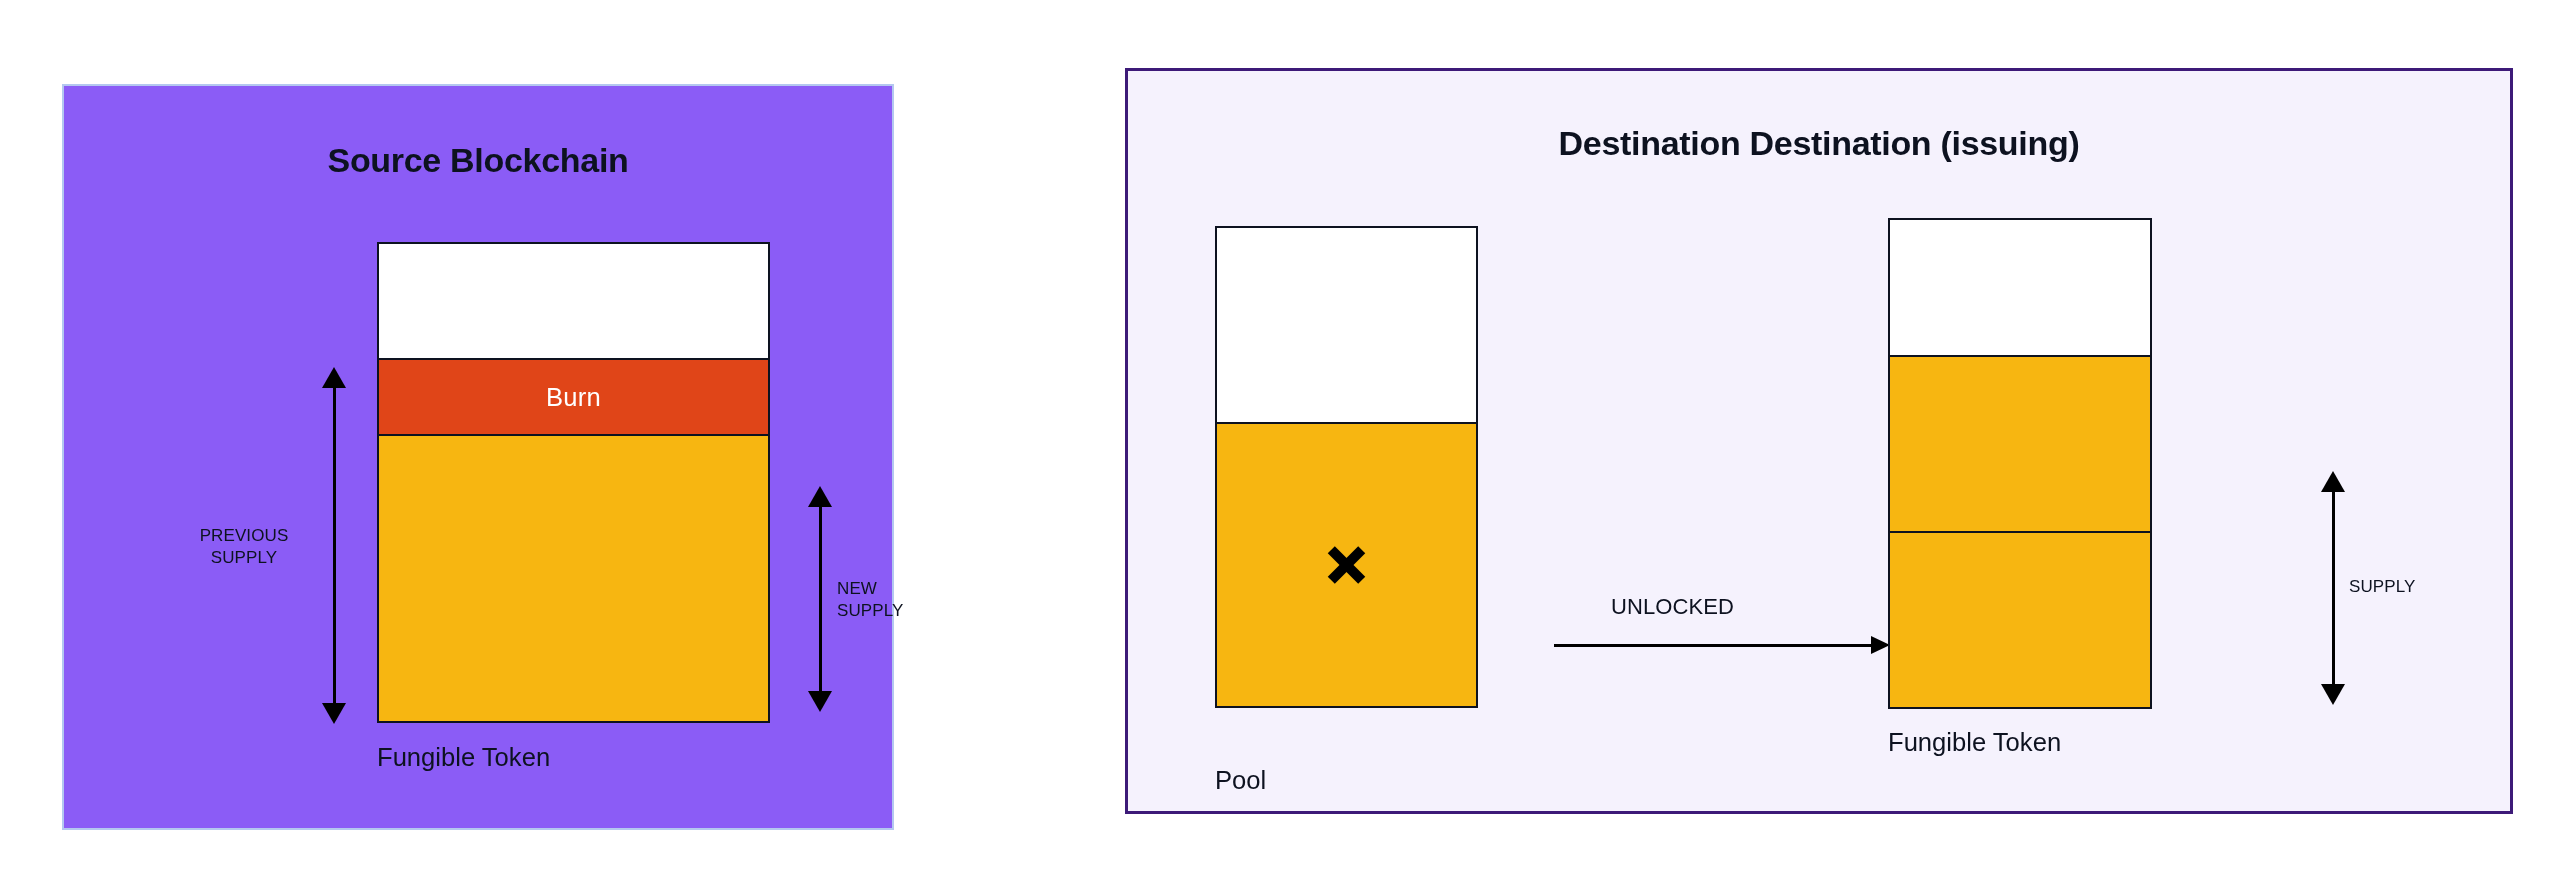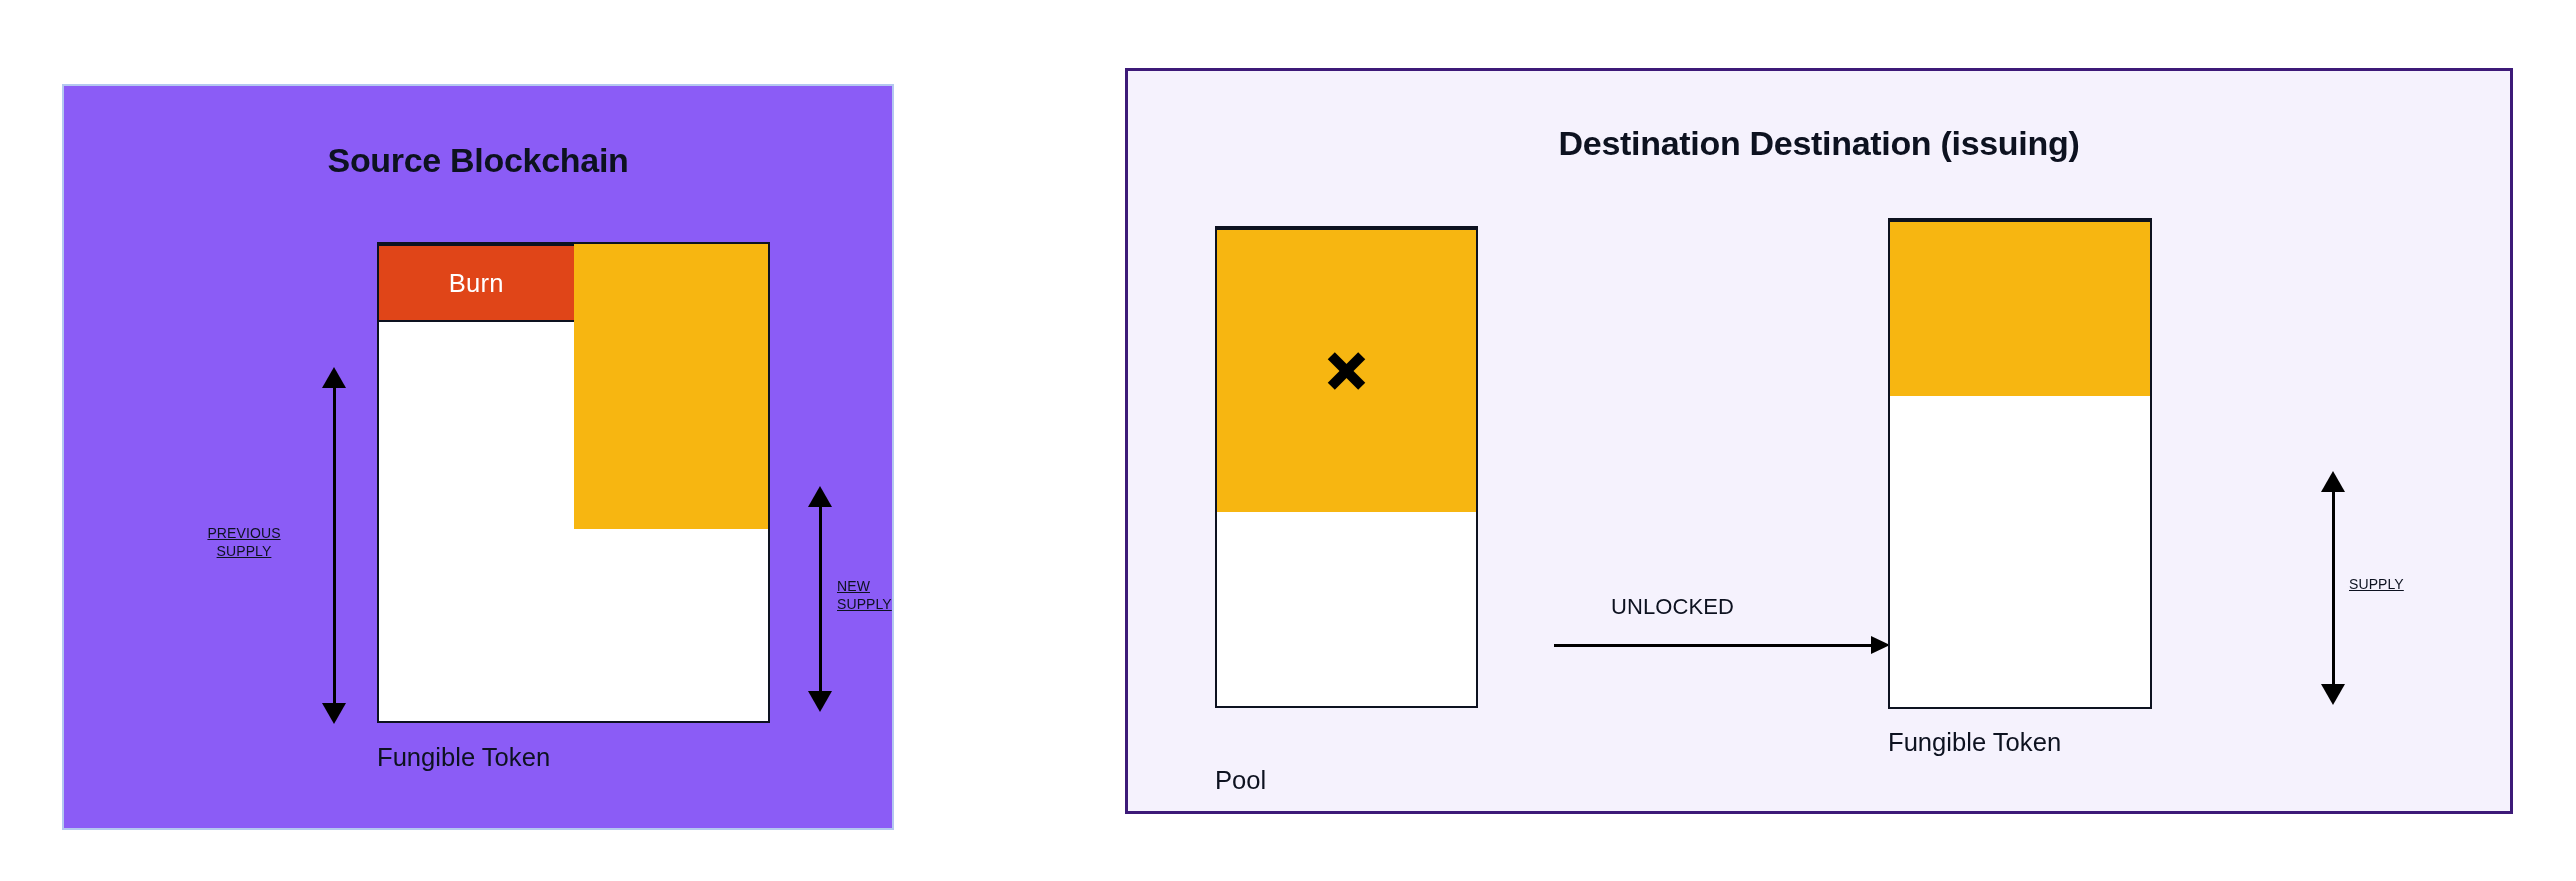--- a/index.html
+++ b/index.html
@@ -51,20 +51,21 @@
   #source-panel .panel-title { top: 55px; }
   #destination-panel .panel-title { top: 53px; }
 
   
   .bar {
     position: absolute;
     box-sizing: border-box;
     border: 2.2px solid #0d1220;
     background: #ffffff;
     display: flex;
+    flex-direction: column;
     justify-content: flex-end;
   }
   .seg {
     box-sizing: border-box;
     width: 100%;
     position: relative;
     display: flex;
     align-items: center;
     justify-content: center;
   }
@@ -135,27 +136,26 @@
     top: 0;
     border-bottom: 21px solid #000000;
   }
   .vmeasure .head.down {
     bottom: 0;
     border-top: 21px solid #000000;
   }
 
   .measure-label {
     position: absolute;
-    font-size: 14px;
+    font-size: 17px;
     color: #0d1220;
     line-height: 1.28;
     text-align: center;
     white-space: pre-line;
     letter-spacing: 0.1px;
-    text-decoration: underline;
   }
 
   
   .harrow {
     position: absolute;
     height: 16.7px;
   }
   .harrow .shaft {
     position: absolute;
     left: 0;

